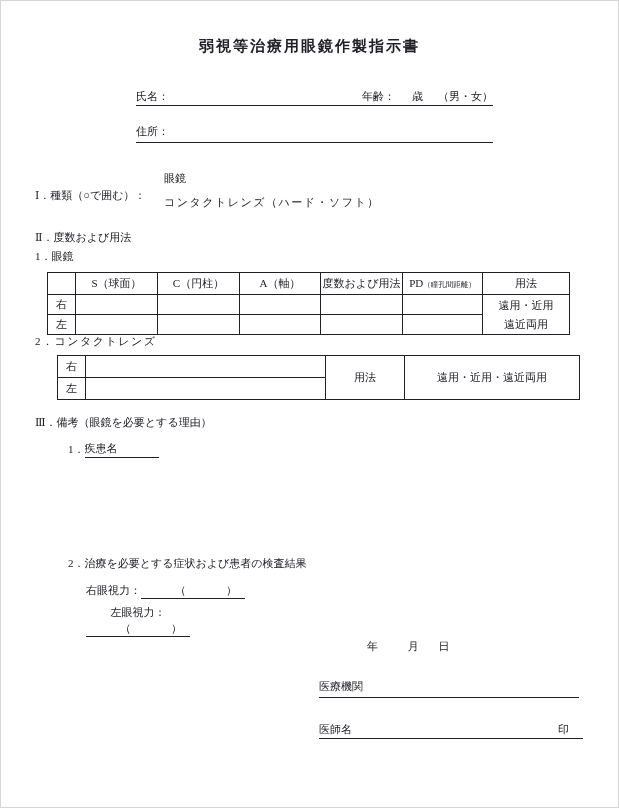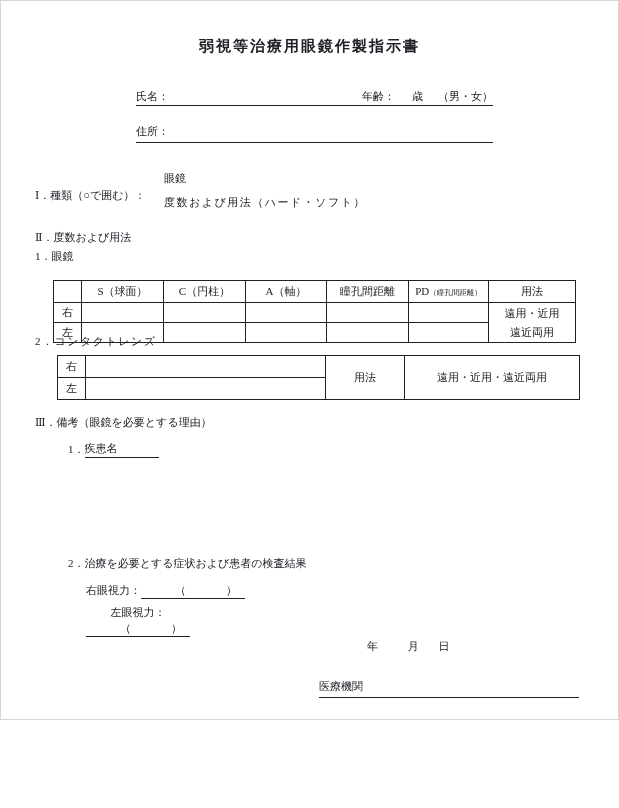--- a/index.html
+++ b/index.html
@@ -1,18 +1,18 @@
 <!DOCTYPE html>
 <html><head>
 <meta charset="utf-8">
 <style>
   html,body { margin:0; padding:0; background:#ffffff; }
   .page {
     position:relative;
-    width:619px; height:720px;
+    width:619px; height:808px;
     background:#ffffff;
     border:1px solid #d6d6d6;
     box-sizing:border-box;
     font-family:"Liberation Serif","DejaVu Serif",serif;
     color:#202028;
     font-size:11px;
     overflow:hidden;
   }
   .abs { position:absolute; }
   .title {
@@ -61,42 +61,42 @@
     <span style="margin-left:17px;">歳</span>
     <span style="margin-left:15px;">（男・女）</span>
   </div>
 
   <div class="abs rule" style="left:135px; top:123px; width:357px; height:18px;">
     <span>住所：</span>
   </div>
 
   <div class="abs" style="left:34px; top:163px;margin-top:24px;">Ⅰ．種類（○で囲む）：</div>
   <div class="abs" style="left:163px; top:170px;">眼鏡</div>
-  <div class="abs spaced" style="left:163px; top:194px;">度数および用法（ハード・ソフト）</div>
+  <div class="abs spaced" style="left:163px; top:194px;">コンタクトレンズ（ハード・ソフト）</div>
 
   <div class="abs" style="left:34px; top:229px;">Ⅱ．度数および用法</div>
   <div class="abs" style="left:34px; top:248px;">1．眼鏡</div>
 
-  <table class="abs t1" style="left:52px; top:271px;margin-top:8px;">
+  <table class="abs t1" style="left:46px; top:271px;">
     <colgroup>
       <col style="width:28px">
         <col style="width:82px">
         <col style="width:82px">
       <col style="width:81px">
         <col style="width:82px">
         <col style="width:80px">
         <col style="width:87px">
     </colgroup>
     <tbody>
         <tr class="hdr">
       <th></th>
       <th>S（球面）</th>
       <th>C（円柱）</th>
       <th>A（軸）</th>
-      <th>瞳孔間距離</th>
+      <th>度数および用法</th>
       <th><span>PD</span><span class="pd-note">（瞳孔間距離）</span></th>
       <th>用法</th>
     </tr>
     <tr class="data">
       <th>右</th>
       <td></td>
       <td></td>
       <td></td>
       <td></td>
       <td></td>

